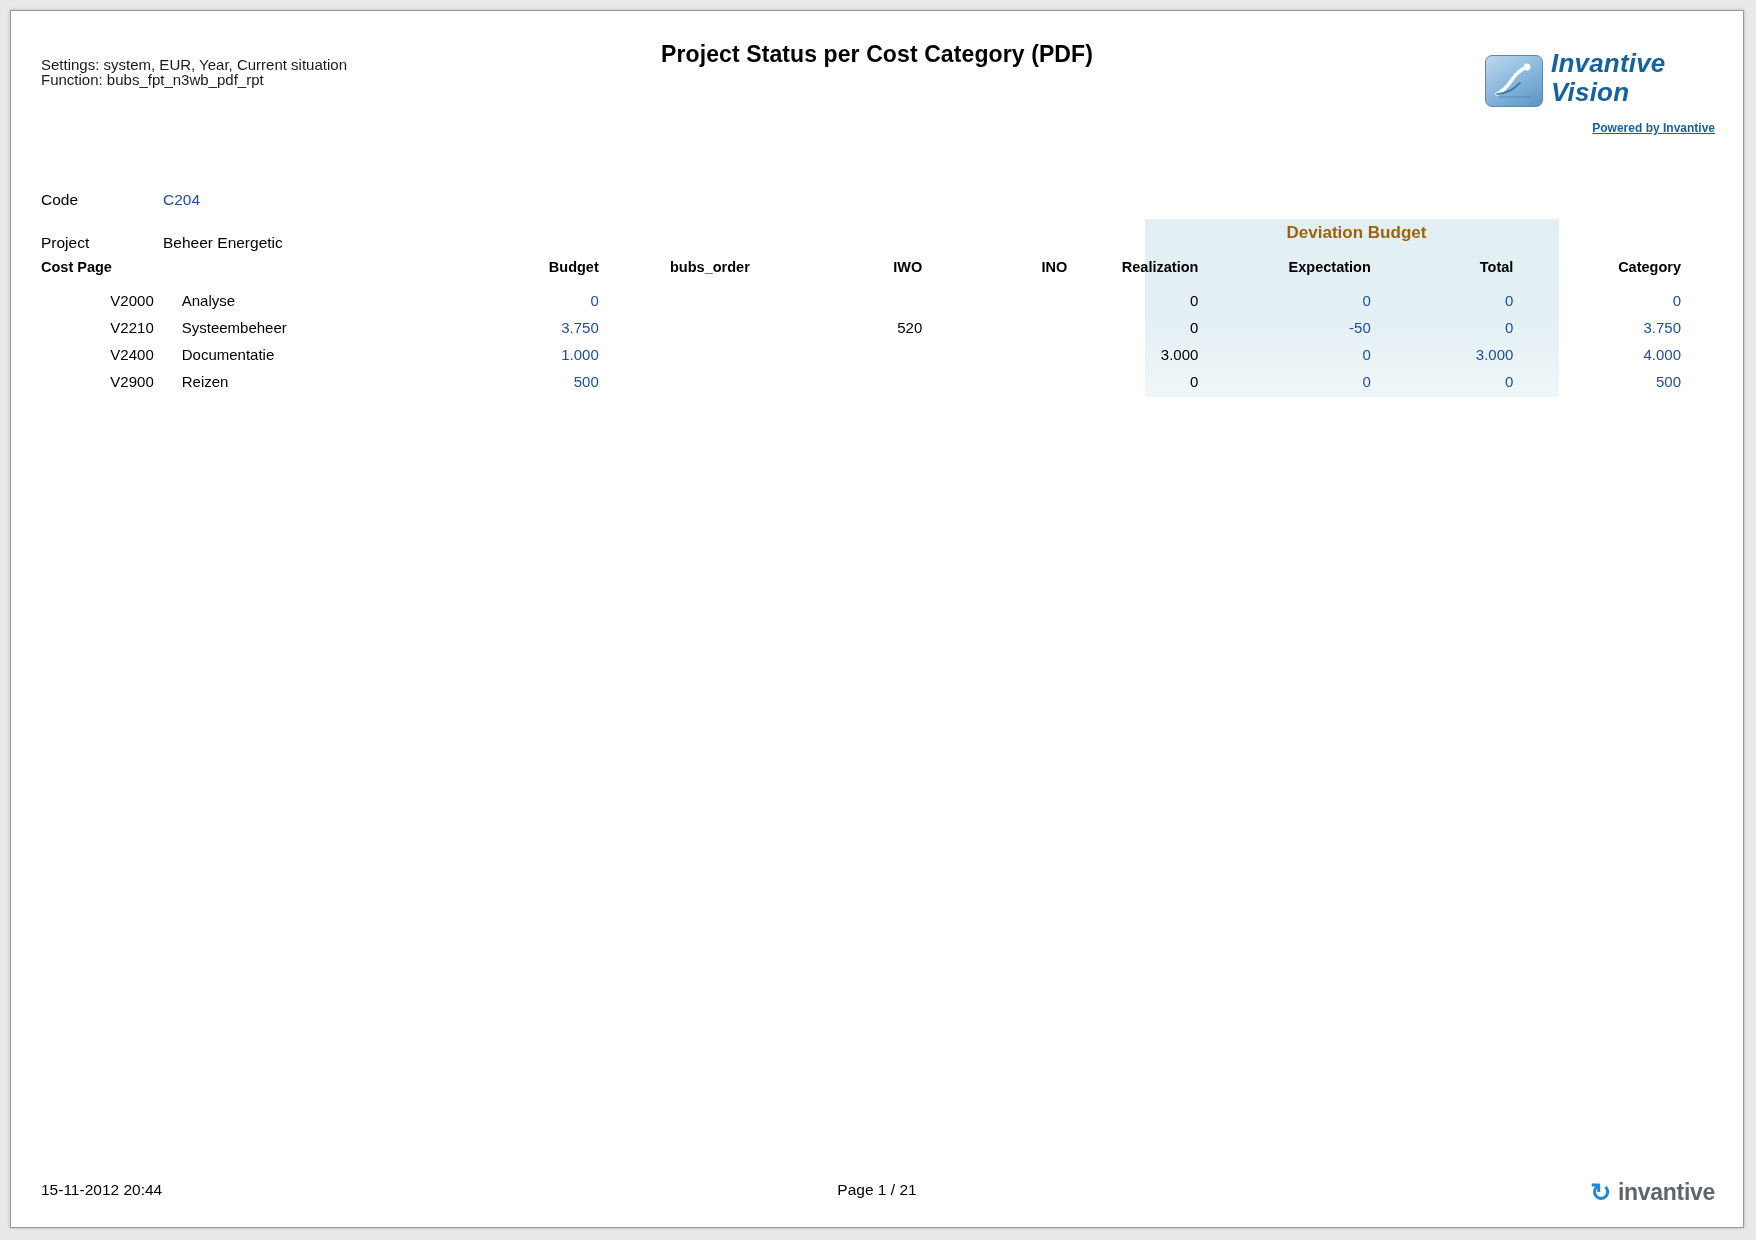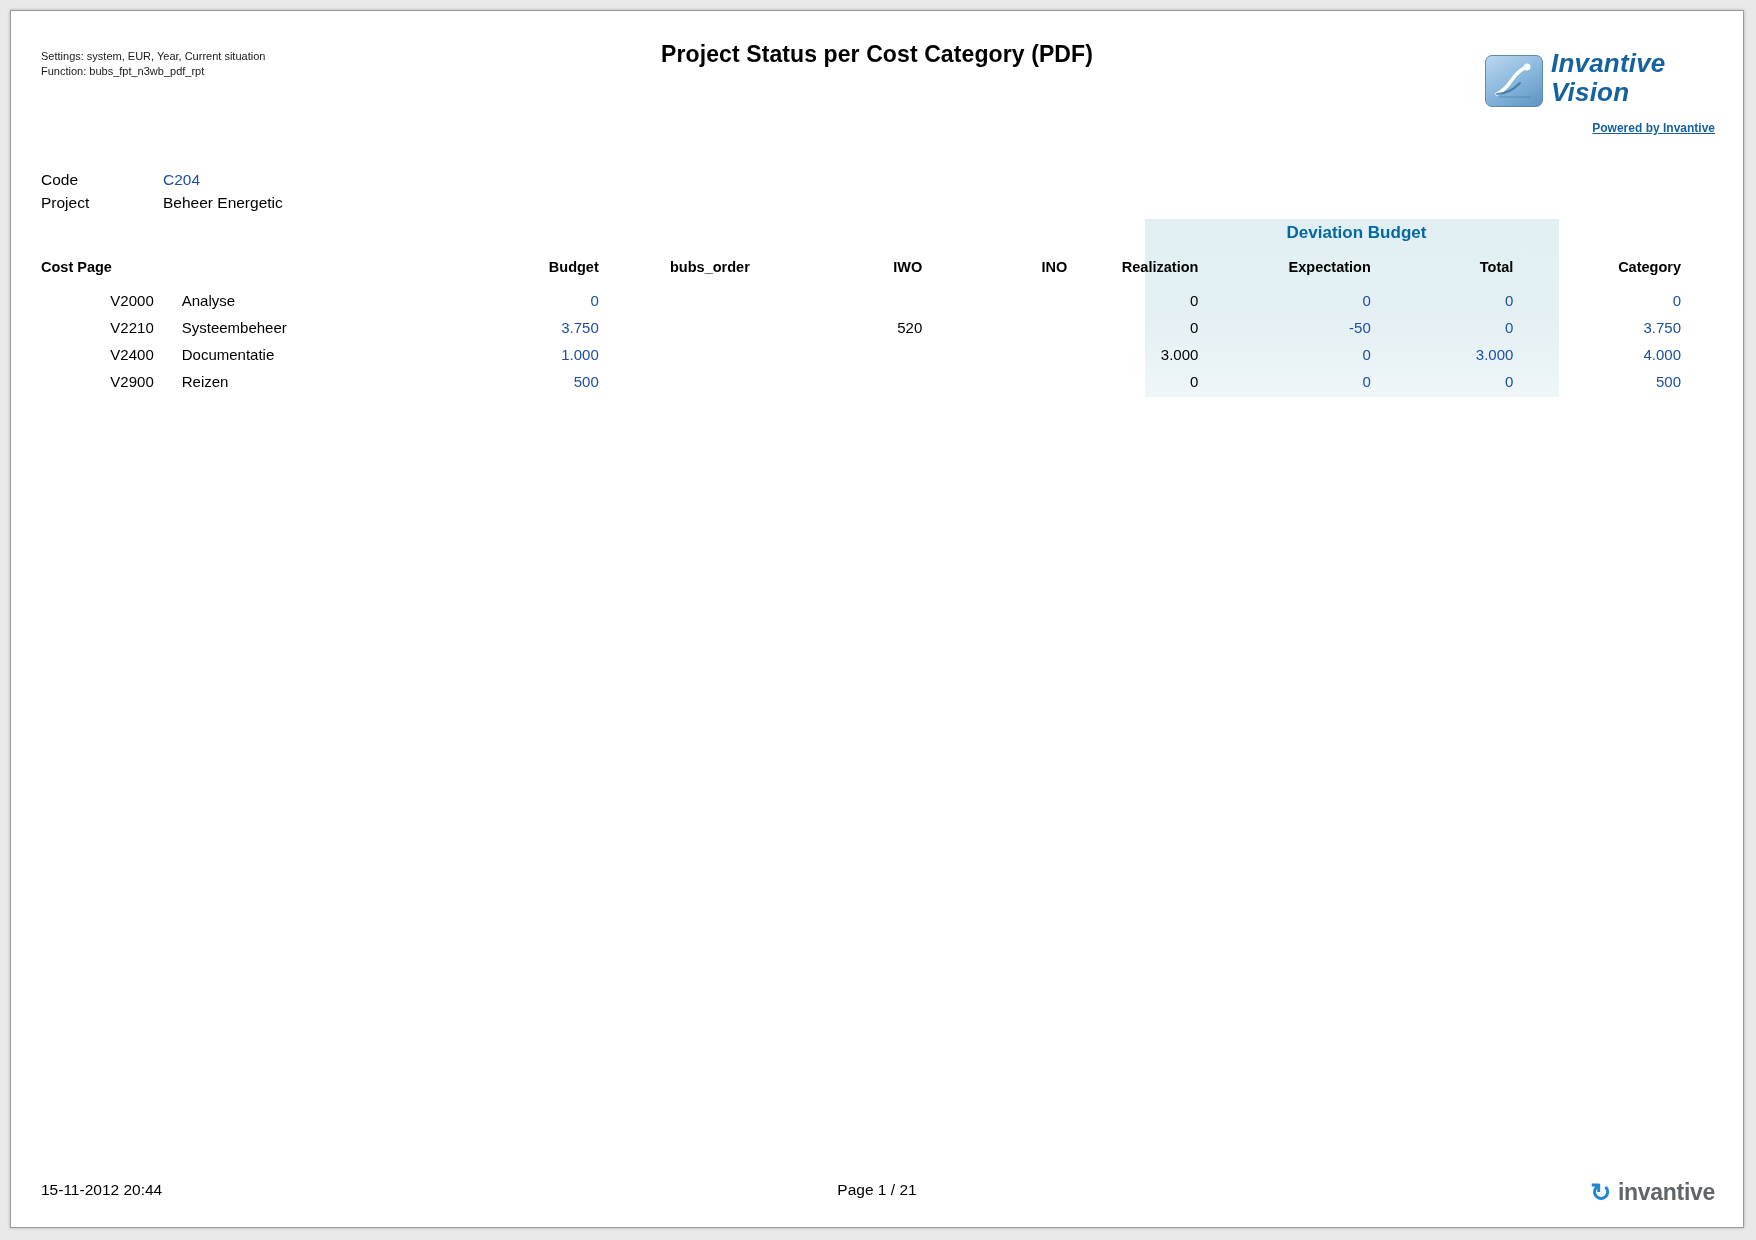--- a/index.html
+++ b/index.html
@@ -22,22 +22,22 @@
     background: #ffffff;
     border: 1px solid #9a9a9a;
     box-shadow: 0 0 3px rgba(0,0,0,0.25);
     box-sizing: border-box;
   }
 
   
   .settings-block {
     position: absolute;
     left: 30px;
-    top: 38px;
-    font-size: 11px;
+    top: 46px;
+    font-size: 15px;
     color: #1a1a1a;
     line-height: 15px;
     white-space: nowrap;
   }
   .report-title {
     position: absolute;
     left: 0;
     right: 0;
     top: 30px;
     text-align: center;
@@ -98,21 +98,21 @@
   }
 
   
   .info {
     position: absolute;
     left: 30px;
     top: 160px;
     font-size: 15.5px;
     color: #000;
   }
-  .info .row { height: 23px; white-space: nowrap; }
+  .info .row { height: 23px; white-space: nowrap; margin-top: 20px; }
   .info .lbl {
     display: inline-block;
     width: 122px;
   }
   .info .val-code { color: #1c4fa1; }
   .info .val { color: #000; }
 
   
   .deviation-panel {
     position: absolute;
@@ -124,21 +124,21 @@
     background: linear-gradient(180deg,#e1eff3 0%, #e4f0f4 55%, #eef6f8 100%);
   }
   .deviation-title {
     position: absolute;
     left: 1134px;
     top: 212px;
     width: 423px;
     text-align: center;
     font-size: 17px;
     font-weight: bold;
-    color: #0369a1;
+    color: #a16207;
   }
 
   
   table.grid {
     position: absolute;
     left: 30px;
     top: 248px;
     width: 1672px;
     border-collapse: collapse;
     font-size: 15px;

